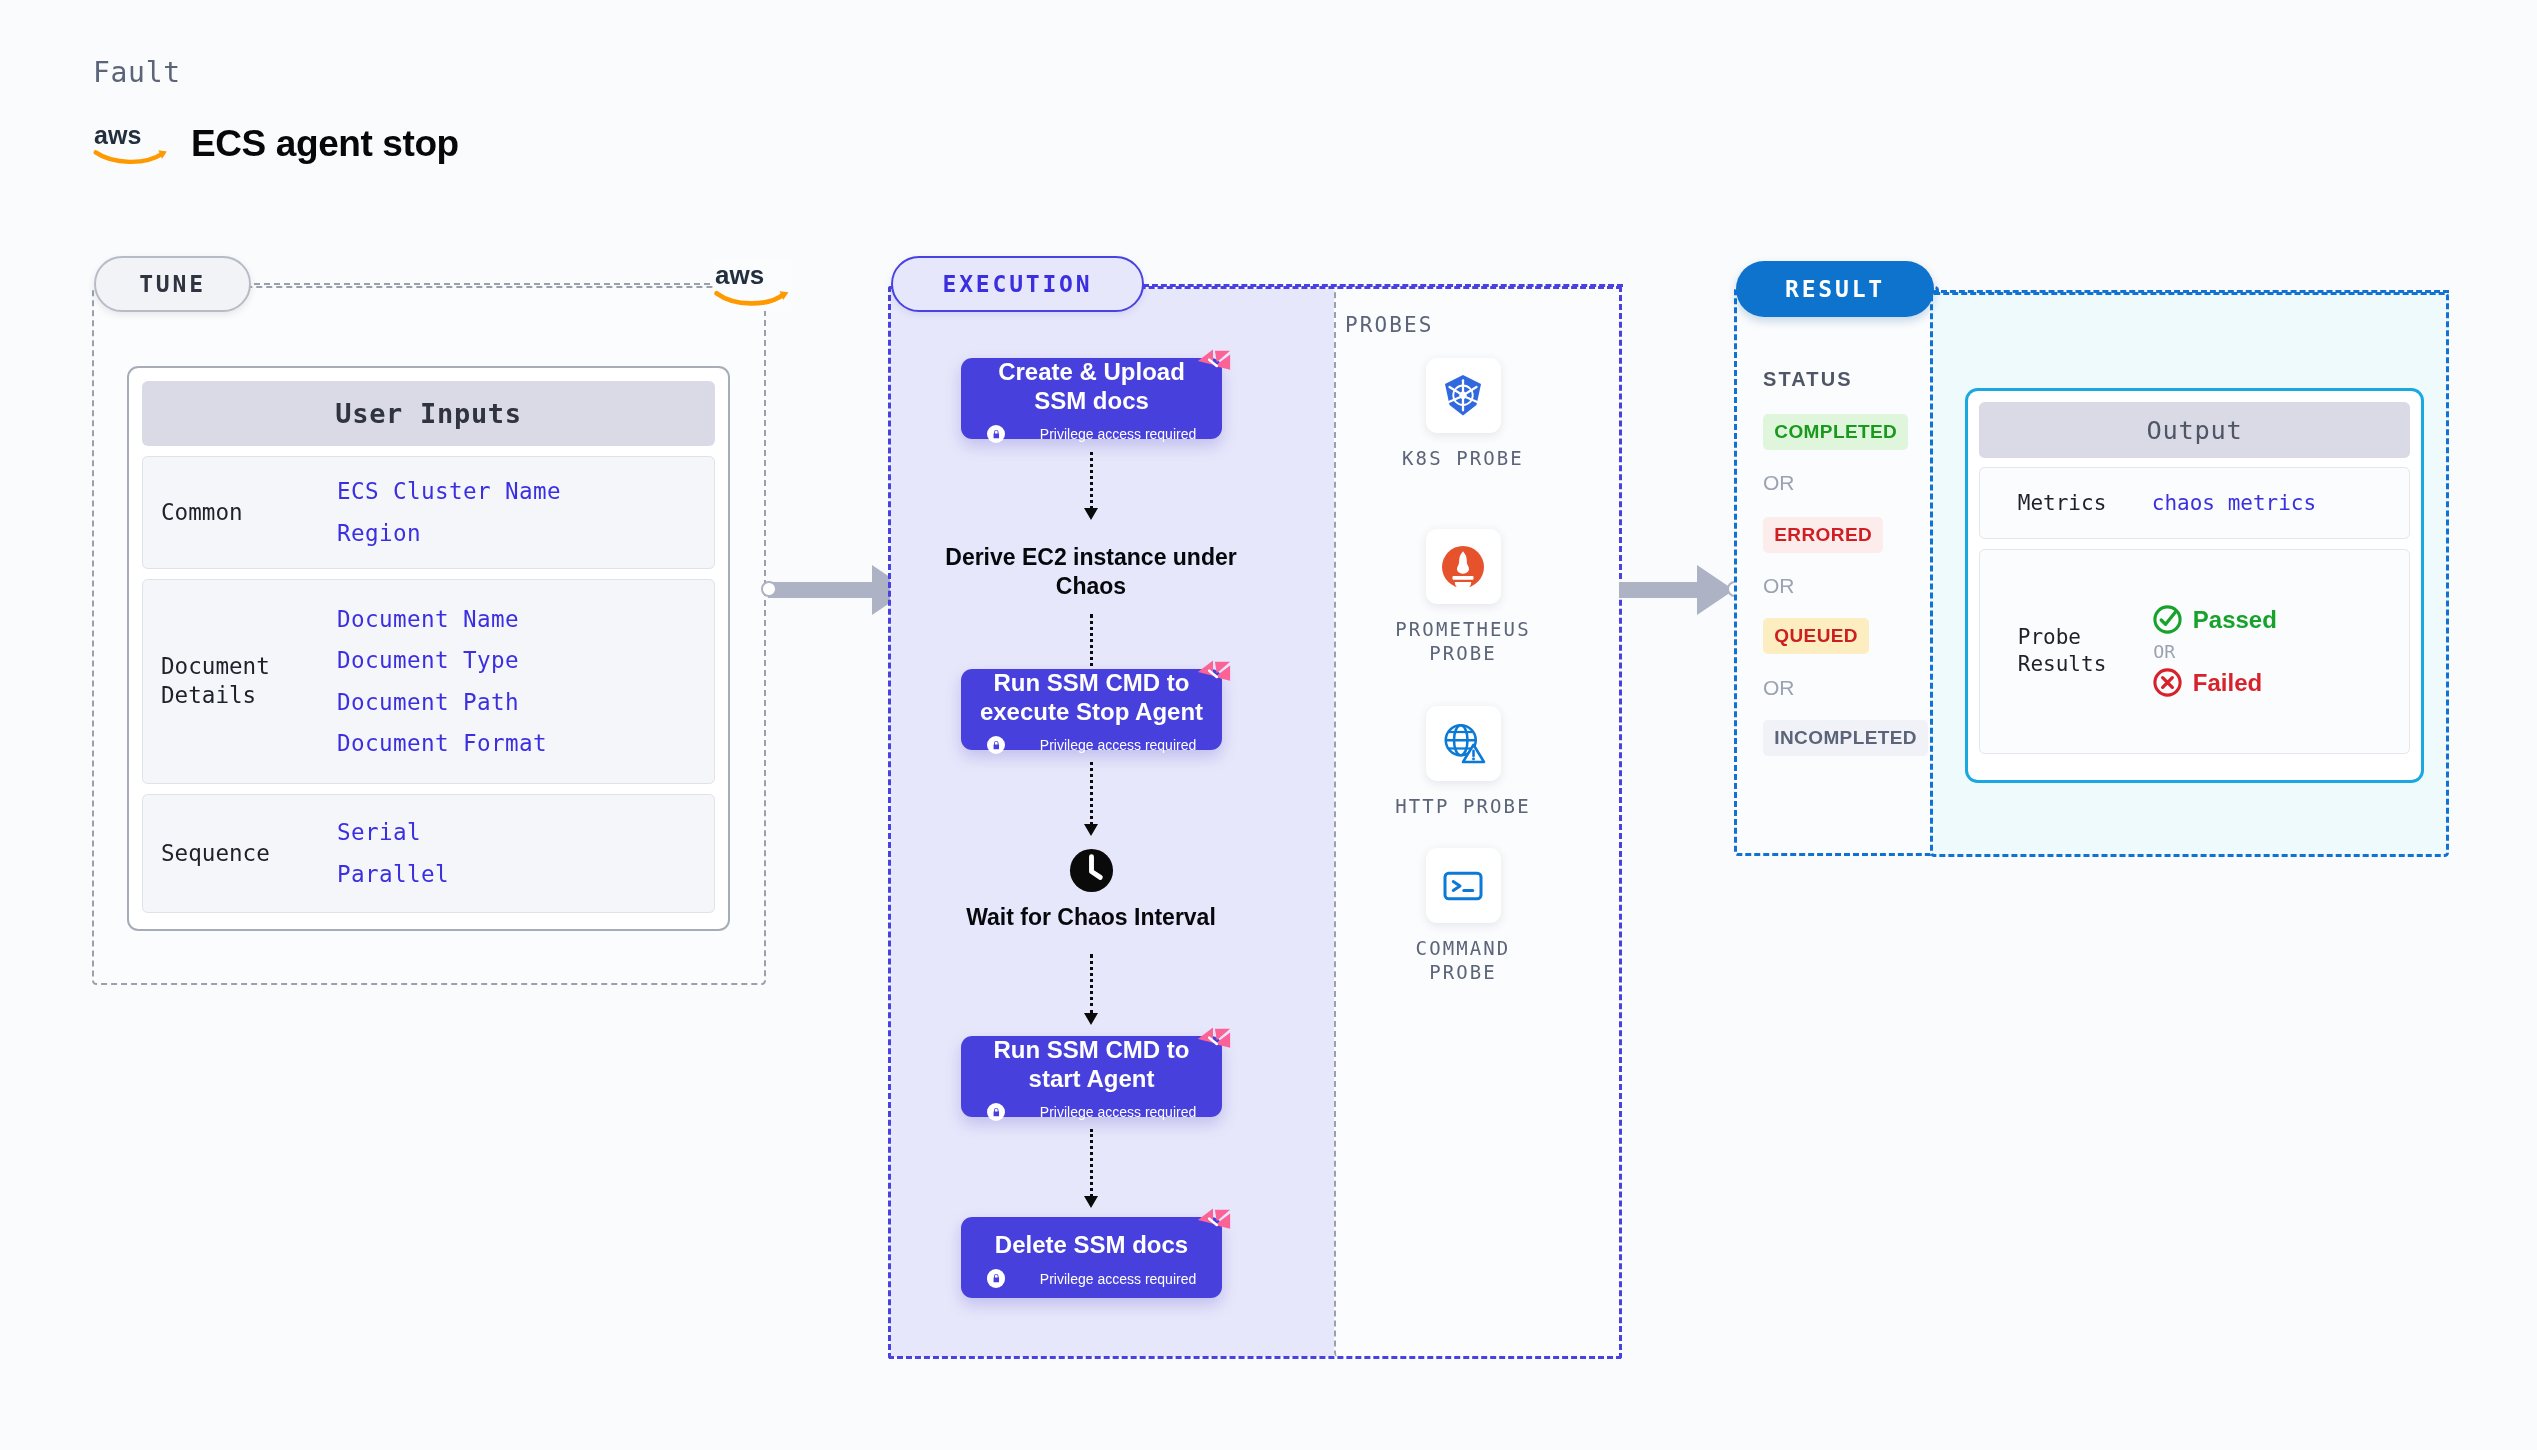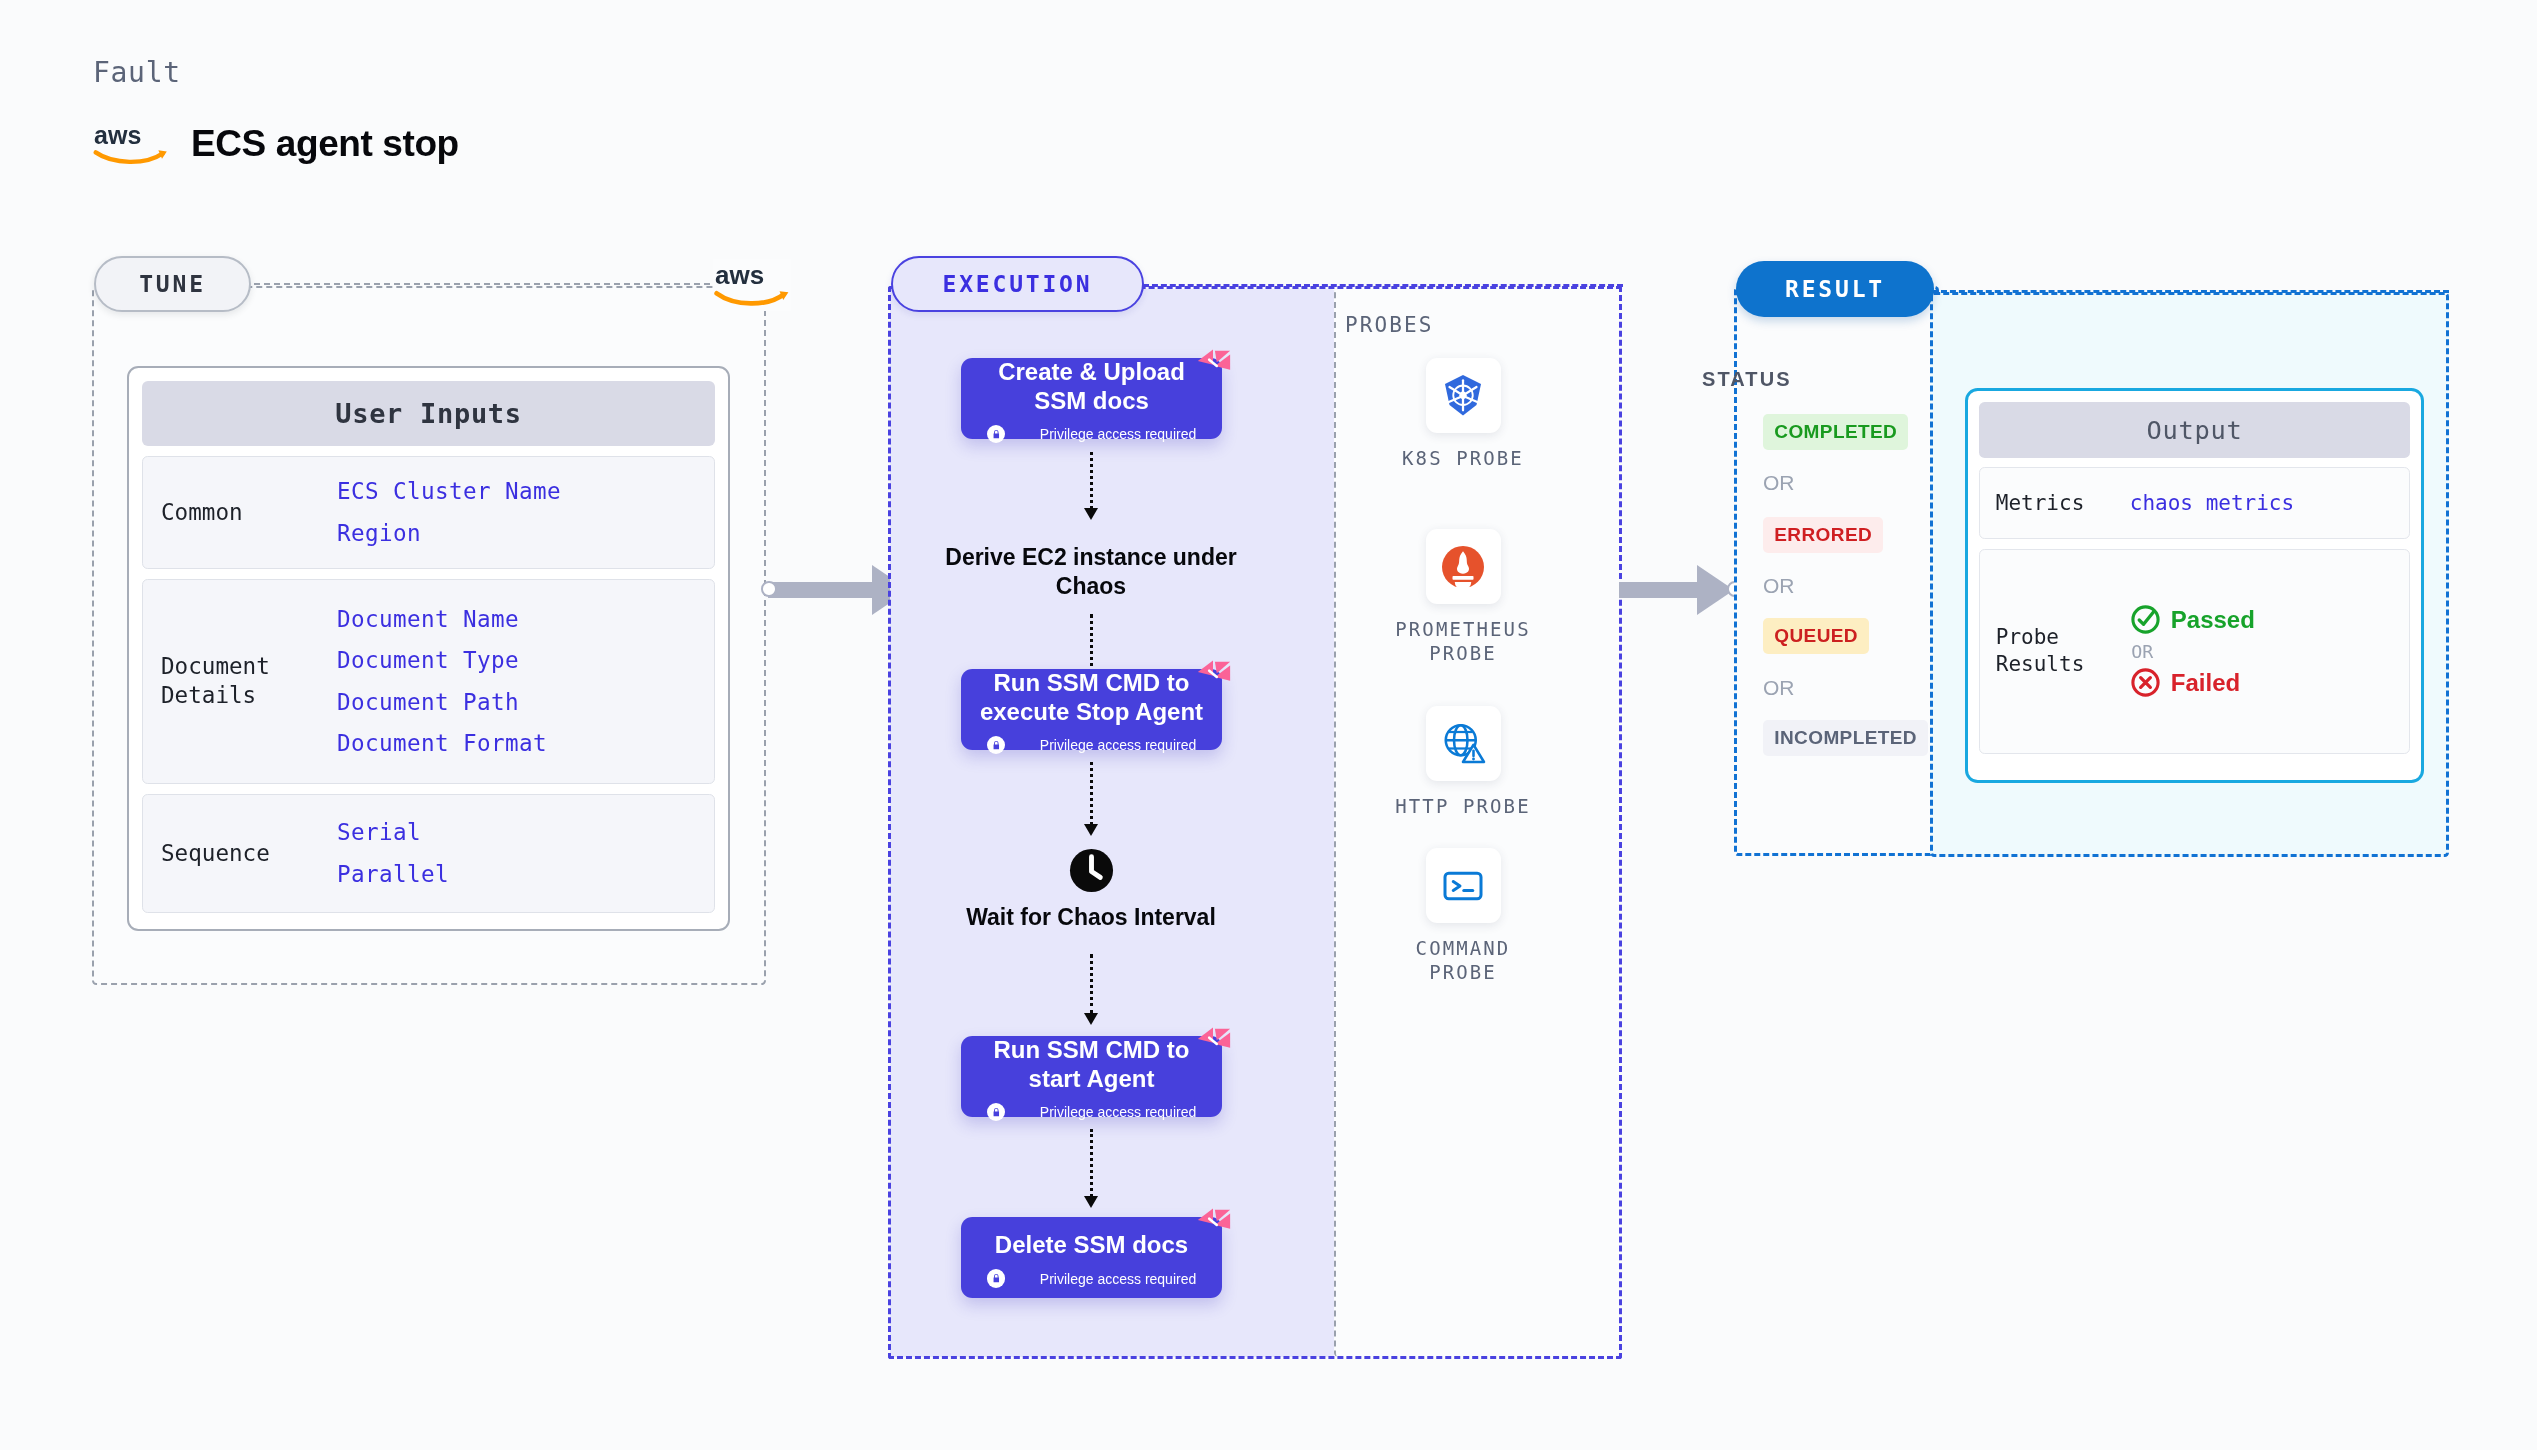--- a/index.html
+++ b/index.html
@@ -160,21 +160,21 @@
   .chip-result {
     left: 1736px; top: 261px; width: 198px; height: 56px;
     background: #0e73cd; border: none; color: #ffffff; font-size: 23px;
     box-shadow: 0 4.2px 10px rgba(10,80,160,.22);
   }
   .result-dash-line {
     position: absolute; left: 1932px; top: 290px; width: 517px; height: 0;
     border-top: 3.5px dashed #1172d3;
   }
   .status-title {
-    position: absolute; left: 1702px; top: 368px;
+    position: absolute; left: 1763px; top: 368px;
     font-size: 20px; font-weight: 700; color: #4f5666; letter-spacing: 2.1px;
   }
   .badge {
     position: absolute; border-radius: 5px; font-size: 19px; font-weight: 700;
     padding: 7px 11.3px; letter-spacing: 0.4px; white-space: nowrap;
   }
   .or-text {
     position: absolute; font-size: 21px; color: #9ba3b2;
   }
 
@@ -187,21 +187,21 @@
     display: flex; align-items: center; justify-content: center;
     font-family: "DejaVu Sans Mono", monospace; font-size: 25.4px;
     color: #4f5666; letter-spacing: 0.7px;
   }
   .out-section {
     margin-top: 9.2px; border: 1.4px solid #e3e6ec; border-radius: 5.6px;
     background: #fbfcfd; display: flex; align-items: center; padding: 11.3px 8.5px 11.3px 15.5px;
   }
   .out-label {
     font-family: "DejaVu Sans Mono", monospace; font-size: 21px; color: #1d2129;
-    width: 134px; flex: none; line-height: 1.3;
+    width: 134px; flex: none; line-height: 1.3; margin-left: 22px;
   }
   .out-metric-val {
     font-family: "DejaVu Sans Mono", monospace; font-size: 21px; color: #3b2fe0;
   }
   .sec-metrics { height: 72px; }
   .sec-probes { height: 205px; }
   .probe-res-col { display: flex; flex-direction: column; gap: 5.6px; }
   .pr-row { display: flex; align-items: center; gap: 10px; }
   .pr-row svg { width: 31px; height: 31px; display: block; }
   .pr-pass { font-size: 24px; font-weight: 700; color: #17a32b; }

